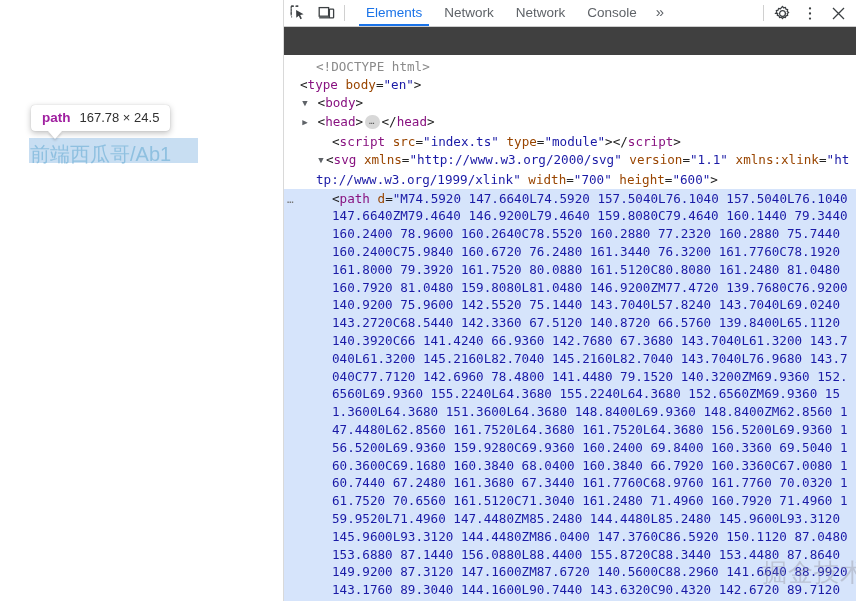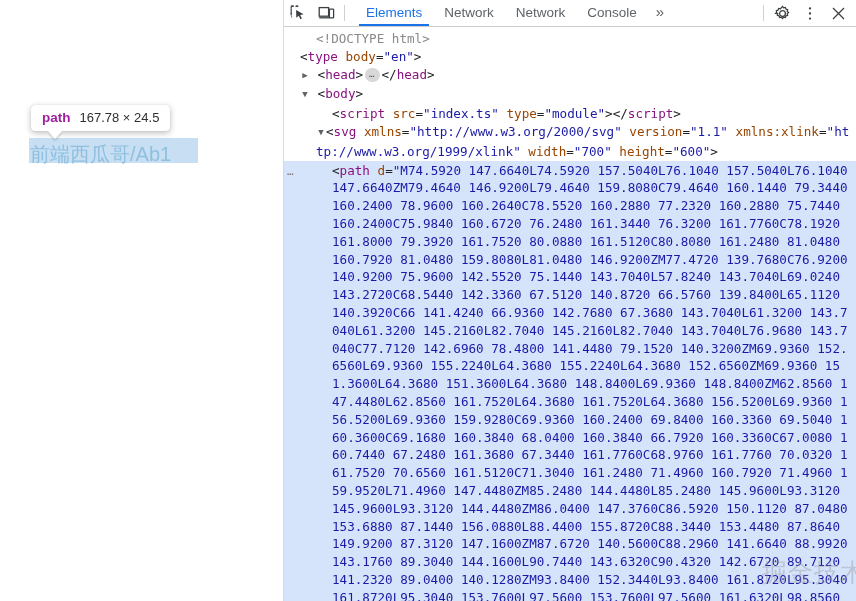--- a/index.html
+++ b/index.html
@@ -90,20 +90,21 @@
   }
   .tb-right{margin-left:auto;display:flex;align-items:center;padding-right:4px;}
 
   
   .dom{
     flex:1;position:relative;overflow:hidden;
     font-family:"DejaVu Sans Mono","Liberation Mono",monospace;
     font-size:12.6px;line-height:17.8px;
     background:#ffffff;
     padding-top:3px;
+    margin-top:28px;
   }
   .node{white-space:pre;padding-left:16px;color:#222;}
   .tw{display:inline-block;width:10px;color:#5f6368;font-size:9px;text-align:center;position:relative;top:-1px;}
   .tw.r::before{content:"\25B6";}
   .tw.d::before{content:"\25BC";}
   .ind1{padding-left:16px;}
   .ind2{padding-left:32px;}
   .ind3{padding-left:48px;}
   .tag{color:#881280;}
   .attr{color:#994500;}
@@ -224,23 +225,23 @@
         </div>
       </div>
     </div>
 
     <div class="dom">
 
       <div class="node ind2"><span class="doctype">&lt;!DOCTYPE html&gt;</span></div>
 
       <div class="node ind1"><span class="punct">&lt;</span><span class="tag">type</span> <span class="attr">body</span><span class="punct">=</span><span class="val">"en"</span><span class="punct">&gt;</span></div>
 
+      <div class="node ind1"><span class="tw d"></span><span class="punct"> &lt;</span><span class="tag">body</span><span class="punct">&gt;</span></div>
+
       <div class="node ind1"><span class="tw r"></span><span class="punct"> &lt;</span><span class="tag">head</span><span class="punct">&gt;</span><span class="ell">…</span><span class="punct">&lt;/</span><span class="tag">head</span><span class="punct">&gt;</span></div>
-
-      <div class="node ind1"><span class="tw d"></span><span class="punct"> &lt;</span><span class="tag">body</span><span class="punct">&gt;</span></div>
 
       <div class="node ind3"><span class="punct">&lt;</span><span class="tag">script</span> <span class="attr">src</span><span class="punct">=</span><span class="val">"</span><span class="link">index.ts</span><span class="val">"</span> <span class="attr">type</span><span class="punct">=</span><span class="val">"module"</span><span class="punct">&gt;&lt;/</span><span class="tag">script</span><span class="punct">&gt;</span></div>
 
       <div class="node ind2" style="white-space:pre-wrap;word-break:break-all;padding-right:4px;"><span class="tw d"></span><span class="punct">&lt;</span><span class="tag">svg</span> <span class="attr">xmlns</span><span class="punct">=</span><span class="val">"http://www.w3.org/2000/svg"</span> <span class="attr">version</span><span class="punct">=</span><span class="val">"1.1"</span> <span class="attr">xmlns:xlink</span><span class="punct">=</span><span class="val">"http://www.w3.org/1999/xlink"</span> <span class="attr">width</span><span class="punct">=</span><span class="val">"700"</span> <span class="attr">height</span><span class="punct">=</span><span class="val">"600"</span><span class="punct">&gt;</span></div>
 
       <div class="sel-row"><span class="sel-gutter">…</span><span class="punct">&lt;</span><span class="pathd-open">path</span> <span class="pathd-attr">d</span><span class="punct">=</span><span class="pathd-q">"</span><span class="pathd-q">M74.5920 147.6640L74.5920 157.5040L76.1040 157.5040L76.1040 147.6640ZM79.4640 146.9200L79.4640 159.8080C79.4640 160.1440 79.3440 160.2400 78.9600 160.2640C78.5520 160.2880 77.2320 160.2880 75.7440 160.2400C75.9840 160.6720 76.2480 161.3440 76.3200 161.7760C78.1920 161.8000 79.3920 161.7520 80.0880 161.5120C80.8080 161.2480 81.0480 160.7920 81.0480 159.8080L81.0480 146.9200ZM77.4720 139.7680C76.9200 140.9200 75.9600 142.5520 75.1440 143.7040L57.8240 143.7040L69.0240 143.2720C68.5440 142.3360 67.5120 140.8720 66.5760 139.8400L65.1120 140.3920C66 141.4240 66.9360 142.7680 67.3680 143.7040L61.3200 143.7040L61.3200 145.2160L82.7040 145.2160L82.7040 143.7040L76.9680 143.7040C77.7120 142.6960 78.4800 141.4480 79.1520 140.3200ZM69.9360 152.6560L69.9360 155.2240L64.3680 155.2240L64.3680 152.6560ZM69.9360 151.3600L64.3680 151.3600L64.3680 148.8400L69.9360 148.8400ZM62.8560 147.4480L62.8560 161.7520L64.3680 161.7520L64.3680 156.5200L69.9360 156.5200L69.9360 159.9280C69.9360 160.2400 69.8400 160.3360 69.5040 160.3600C69.1680 160.3840 68.0400 160.3840 66.7920 160.3360C67.0080 160.7440 67.2480 161.3680 67.3440 161.7760C68.9760 161.7760 70.0320 161.7520 70.6560 161.5120C71.3040 161.2480 71.4960 160.7920 71.4960 159.9520L71.4960 147.4480ZM85.2480 144.4480L85.2480 145.9600L93.3120 145.9600L93.3120 144.4480ZM86.0400 147.3760C86.5920 150.1120 87.0480 153.6880 87.1440 156.0880L88.4400 155.8720C88.3440 153.4480 87.8640 149.9200 87.3120 147.1600ZM87.6720 140.5600C88.2960 141.6640 88.9920 143.1760 89.3040 144.1600L90.7440 143.6320C90.4320 142.6720 89.7120 141.2320 89.0400 140.1280ZM93.8400 152.3440L93.8400 161.8720L95.3040 161.8720L95.3040 153.7600L97.5600 153.7600L97.5600 161.6320L98.8560 161.6320L98.8560 153.7600L101.2320 153.7600L101.2320 161.5840L102.5520 161.5840L102.5520 153.7600L104.9520 153.7600L104.9520 160.3360C104.9520 160.5520 104.8800 160.6240 104.6640 160.6240C104.4720 160.6480 103.8480 160.6480 103.1280 160.6240C103.3200 160.9</span></div>
 
     </div>
 
     <div class="watermark">掘金技术社区 @ 前端西瓜哥</div>

